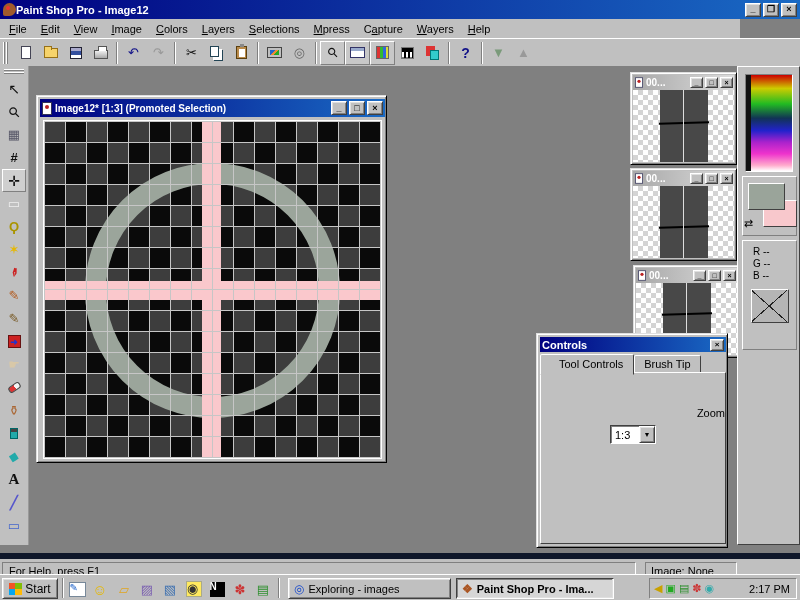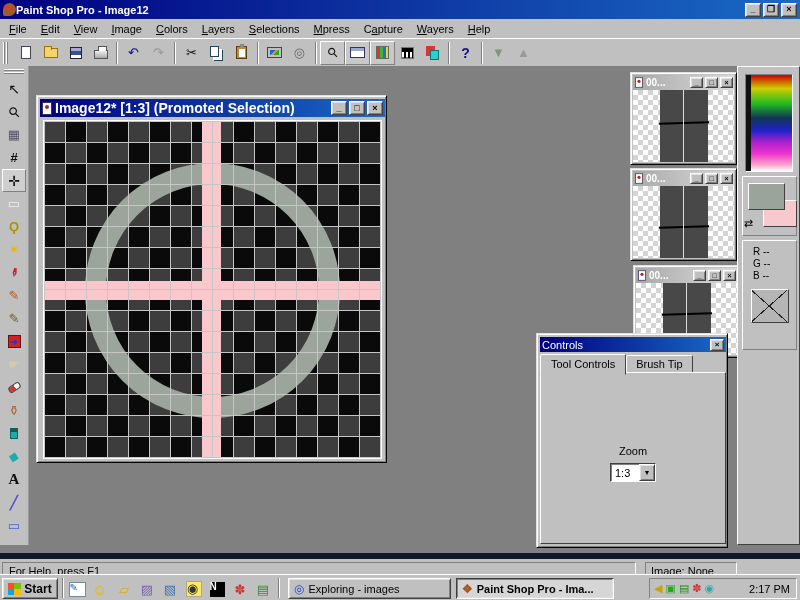--- a/index.html
+++ b/index.html
@@ -11,21 +11,21 @@
   .btn{background:#c0c0c0;border:1px solid;border-color:#fff #404040 #404040 #fff;box-shadow:inset 1px 1px 0 #dfdfdf,inset -1px -1px 0 #808080}
   .sunken{border:1px solid;border-color:#808080 #fff #fff #808080}
   .raisedlite{border:1px solid;border-color:#fff #808080 #808080 #fff}
   
   .titlebar{position:absolute;left:0;top:0;width:800px;height:19px;background:linear-gradient(90deg,#000080,#1a6ac4);display:flex;align-items:center;padding:0 3px}
   .app-ico{width:13px;height:13px;background:#a05a2c;border-radius:50% 50% 50% 15%;position:relative;flex:none}
   .app-ico::after{content:"";position:absolute;left:3px;top:3px;width:4px;height:4px;background:#e33;border-radius:50%}
   .tb-title{color:#fff;font-weight:bold;flex:1}
   .wbtns{display:flex;gap:2px}
   .wb{width:16px;height:14px;display:flex;align-items:center;justify-content:center;font-size:9px;font-weight:bold;line-height:1;color:#000}
-  .menubar{position:absolute;left:0;top:19px;width:800px;height:19px;background:#c0c0c0;display:flex;align-items:center;padding-left:2px}
+  .menubar{position:absolute;left:0;top:19px;width:740px;height:19px;background:#c0c0c0;display:flex;align-items:center;padding-left:2px}
   .mi{padding:3px 7px}
   .mi u{text-decoration:underline}
   .toolbar{position:absolute;left:0;top:38px;width:800px;height:28px;background:#c0c0c0;border-top:1px solid #fff;display:flex;align-items:center;padding-left:3px}
   .grip{width:7px;height:22px;margin-right:3px;background:linear-gradient(90deg,#fff 0 1px,#808080 1px 2px,transparent 2px 3px,#fff 3px 4px,#808080 4px 5px,transparent 5px)}
   .tbx{width:25px;height:24px;display:flex;align-items:center;justify-content:center;background:transparent;border:1px solid transparent}
   .tbx.on{border-color:#fff #808080 #808080 #fff;background:#c8c8c8}
   .sep{width:2px;height:22px;border-left:1px solid #808080;border-right:1px solid #fff;margin:0 3px}
   .ic{font-size:13px;line-height:1;display:inline-block}
   
   .i-page{width:10px;height:13px;background:#fff;border:1px solid #445}
@@ -65,21 +65,21 @@
   .t-deform{color:#556}
   
   .ws{position:absolute;left:0;top:66px;width:800px;height:487px;background:#808080;overflow:hidden}
   .tpal{position:absolute;left:0;top:0;width:29px;height:479px;background:#c0c0c0;border-right:1px solid #999}
   .hgrip{height:6px;margin:3px 4px 2px 4px;background:linear-gradient(#fff 0 1px,#808080 1px 2px,transparent 2px 3px,#fff 3px 4px,#808080 4px 5px,transparent 5px)}
   .tool{width:24px;height:23px;display:flex;align-items:center;justify-content:center;margin:0 auto;border:1px solid transparent}
   .tool.selected{border-color:#fff #808080 #808080 #fff;background:#cfcfcf}
   
   .imgwin{position:absolute;left:36px;top:29px;width:351px;height:368px}
   .iw-title{position:absolute;left:3px;top:3px;width:345px;height:18px;background:linear-gradient(90deg,#000080,#1a6ac4);display:flex;align-items:center;gap:3px;padding:0 2px}
-  .iw-title .tb-title{font-size:14px}
+  .iw-title .tb-title{font-size:10px}
   .doc-ico{width:10px;height:13px;background:#fff;border:1px solid #335;position:relative;flex:none}
   .doc-ico::after{content:"";position:absolute;left:2px;top:2px;width:4px;height:4px;background:#b22;border-radius:50%}
   .canvas-wrap{position:absolute;left:6px;top:24px;width:339px;height:339px;border:1px solid #fff}
   .psp-canvas{position:relative;width:337px;height:337px;overflow:hidden;background-color:var(--dark,#3d3d3d);background-image:repeating-conic-gradient(var(--black,#0a0a0a) 0% 25%,var(--dark,#3d3d3d) 0% 50%);background-size:42px 42px}
   .ring{position:absolute;left:41px;top:42px;width:255px;height:255px;border:21px solid var(--ring,#9ba59b);border-radius:50%}
   .pink-v{position:absolute;left:158px;top:0;width:19px;height:337px;background:var(--cross,#fac8cc)}
   .pink-h{position:absolute;left:0;top:160px;width:337px;height:19px;background:var(--cross,#fac8cc)}
   .grid-ov{position:absolute;inset:0;background-image:repeating-linear-gradient(90deg,var(--grid,#c6c6c6) 0 1px,transparent 1px 21px),repeating-linear-gradient(0deg,var(--grid,#c6c6c6) 0 1px,transparent 1px 21px);pointer-events:none}
   
   .thumb{position:absolute;width:107px;height:93px}
@@ -96,36 +96,36 @@
   .swpanel{position:absolute;left:4px;top:109px;width:55px;height:60px}
   .swatch{position:absolute;border:1px solid;border-color:#fff #404040 #404040 #fff}
   .fg{left:5px;top:6px;width:37px;height:27px;background:#9aa49a;z-index:2}
   .bg{left:20px;top:23px;width:34px;height:27px;background:#f8c8cc}
   .swap{position:absolute;left:1px;top:40px;font-size:11px;z-index:3}
   .rgbpanel{position:absolute;left:4px;top:173px;width:55px;height:110px;border:1px solid;border-color:#fff #808080 #808080 #fff;padding:5px 0 0 10px;line-height:12px;font-size:10px}
   .xbox{position:absolute;left:8px;top:48px;width:38px;height:34px;background:#b5b5b5;border:1px solid;border-color:#fff #404040 #404040 #fff;background-image:linear-gradient(to top right,transparent calc(50% - 1px),#222 calc(50% - 1px) 50%,transparent 50%),linear-gradient(to bottom right,transparent calc(50% - 1px),#222 calc(50% - 1px) 50%,transparent 50%)}
   
   .ctrlwin{position:absolute;left:536px;top:267px;width:192px;height:215px}
   .ct-title{position:absolute;left:3px;top:3px;width:186px;height:15px;background:linear-gradient(90deg,#000080,#1a6ac4);display:flex;align-items:center;padding:0 2px}
-  .ct-title .tb-title{font-size:11px;font-weight:normal}
+  .ct-title .tb-title{font-size:11px;font-weight:bold}
   .ct-title .wb{width:14px;height:12px;font-size:8px}
   .tabs{position:absolute;left:3px;top:20px;display:flex;align-items:flex-end}
   .tab{background:#c0c0c0;border:1px solid;border-color:#fff #404040 transparent #fff;border-radius:2px 2px 0 0;padding:2px 9px 3px 9px;position:relative}
-  .tab.active{padding:3px 10px 4px 10px;z-index:2;margin-bottom:-1px}
+  .tab.active{padding:3px 10px 4px 18px;z-index:2;margin-bottom:-1px}
   .tabpage{position:absolute;left:3px;top:38px;width:186px;height:172px;background:#c0c0c0;border:1px solid;border-color:#fff #404040 #404040 #fff}
-  .zoomlbl{margin-top:72px;text-align:center}
+  .zoomlbl{margin-top:34px;text-align:right}
   .dd{width:46px;height:19px;margin:6px auto 0 auto;background:#fff;border:1px solid;border-color:#404040 #fff #fff #404040;box-shadow:inset 1px 1px 0 #808080;display:flex;align-items:center}
   .dd-val{flex:1;padding-left:4px}
   .dd-btn{width:16px;height:100%;display:flex;align-items:center;justify-content:center;font-size:7px}
   
   .statusbar{position:absolute;left:0;top:553px;width:800px;height:21px;background:#c0c0c0;border-top:6px solid #0f172a}
   .sb-left{position:absolute;left:2px;top:3px;width:634px;height:16px;padding:2px 0 0 6px}
   .sb-right{position:absolute;left:645px;top:3px;width:92px;height:16px;padding:2px 6px 0 5px}
   .taskbar{position:absolute;left:0;top:574px;width:800px;height:26px;background:#c0c0c0;border-top:1px solid #fff}
-  .start{position:absolute;left:2px;top:3px;width:56px;height:21px;display:flex;align-items:center;justify-content:center;gap:3px;font-weight:bold;font-size:12px}
+  .start{position:absolute;left:2px;top:3px;width:56px;height:21px;display:flex;align-items:center;justify-content:center;gap:3px;font-weight:normal;font-size:12px}
   .flag{width:13px;height:12px;background:linear-gradient(90deg,#f35325 0 50%,#81bc06 0),linear-gradient(90deg,#05a6f0 0 50%,#ffba08 0);background-size:100% 50%;background-position:0 0,0 100%;background-repeat:no-repeat}
   .vsep{position:absolute;top:3px;width:2px;height:20px;border-left:1px solid #808080;border-right:1px solid #fff}
   .ql{position:absolute;top:5px;width:18px;height:18px;display:flex;align-items:center;justify-content:center;font-size:13px;line-height:1}
   .q-note{color:#26c;background:#fff;border:1px solid #789;width:17px;height:15px;font-size:10px}
   .q-smiley{color:#e6b800;font-size:15px}
   .q-folder{color:#e0a520}
   .q-img{color:#7a5fb0}
   .q-photo{color:#3b6fb0}
   .q-browser{background:#ffe95e;color:#333;width:16px;height:16px;border:1px solid #aa8}
   .q-nets{background:#000;color:#fff;width:15px;height:15px;font-size:10px;font-weight:bold}

